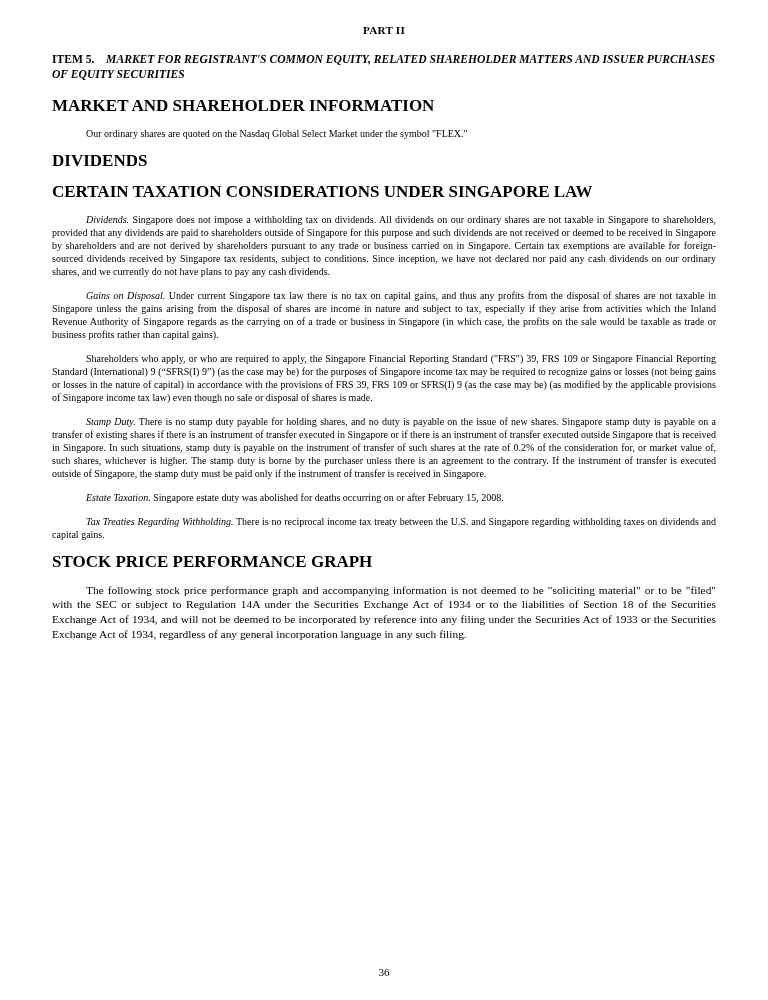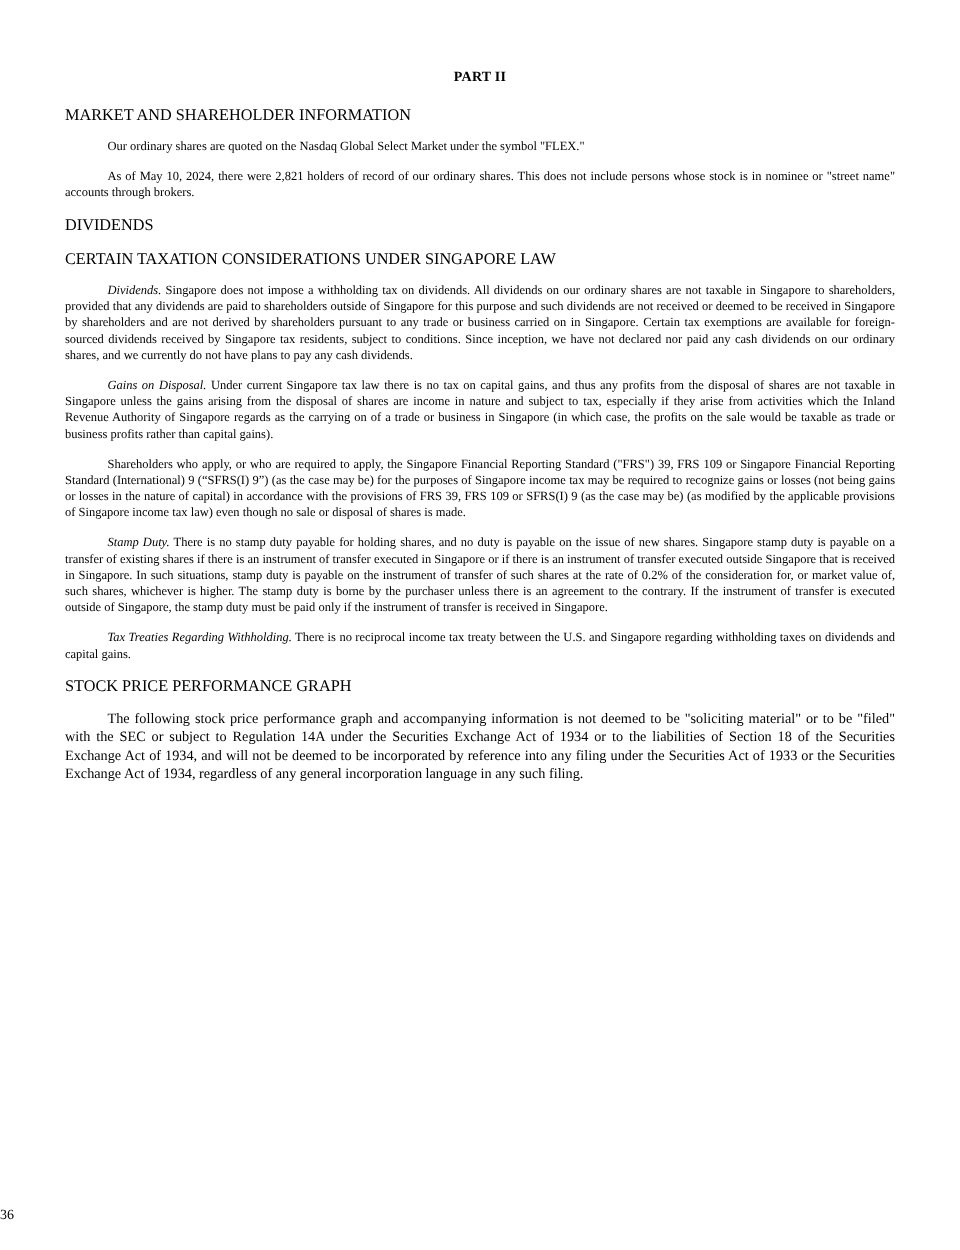--- a/index.html
+++ b/index.html
@@ -11,21 +11,21 @@
     width: 768px;
     height: 1000px;
     font-family: "Liberation Serif", serif;
     color: #000000;
   }
   .page {
     position: relative;
     width: 768px;
     height: 1000px;
     box-sizing: border-box;
-    padding: 44px 52px 0 52px;
+    padding: 12px 52px 0 52px;
   }
   .part-heading {
     text-align: center;
     font-weight: bold;
     font-size: 11.2px;
     letter-spacing: 0.2px;
     margin: 12px 0 16px 0;
   }
   .item-heading {
     font-weight: bold;
@@ -34,22 +34,22 @@
     margin: 0 0 13px 0;
     text-align: left;
   }
   .item-heading .item-label {
     font-style: normal;
   }
   .item-heading .item-title {
     font-style: italic;
   }
   .section-heading {
-    font-weight: normal;
-    font-size: 13px;
+    font-weight: bold;
+    font-size: 17px;
     margin: 0 0 11px 0;
   }
   p.body {
     font-size: 10px;
     line-height: 1.30;
     margin: 0 0 11px 0;
     text-align: justify;
     text-indent: 0;
   }
   p.body.indent {
@@ -63,35 +63,39 @@
     line-height: 1.30;
     margin: 0 0 11px 0;
     text-align: justify;
     text-indent: 34px;
   }
   .page-number {
     position: absolute;
     left: 0;
     right: 0;
     bottom: 22px;
-    text-align: left;
+    text-align: center;
     font-size: 11.2px;
   }
 </style>
 </head>
 <body>
 
 <div class="page">
 
   <div class="part-heading">PART II</div>
 
+  <div class="item-heading">
+    <span class="item-label">ITEM 5.</span>
+    &nbsp;&nbsp;
+    <span class="item-title">MARKET FOR REGISTRANT'S COMMON EQUITY, RELATED SHAREHOLDER MATTERS AND ISSUER PURCHASES OF EQUITY SECURITIES</span>
+  </div>
 
   <div class="section-heading">MARKET AND SHAREHOLDER INFORMATION</div>
   <p class="body indent">Our ordinary shares are quoted on the Nasdaq Global Select Market under the symbol "FLEX."</p>
-  <p class="body indent">As of May 10, 2024, there were 2,821 holders of record of our ordinary shares. This does not include persons whose stock is in nominee or "street name" accounts through brokers.</p>
 
   <div class="section-heading">DIVIDENDS</div>
 
   <div class="section-heading">CERTAIN TAXATION CONSIDERATIONS UNDER SINGAPORE LAW</div>
 
   <p class="body indent">
     <span class="lead-italic">Dividends.</span>
     <span> Singapore does not impose a withholding tax on dividends. All dividends on our ordinary shares are not taxable in Singapore to shareholders, provided that any dividends are paid to shareholders outside of Singapore for this purpose and such dividends are not received or deemed to be received in Singapore by shareholders and are not derived by shareholders pursuant to any trade or business carried on in Singapore. Certain tax exemptions are available for foreign-sourced dividends received by Singapore tax residents, subject to conditions. Since inception, we have not declared nor paid any cash dividends on our ordinary shares, and we currently do not have plans to pay any cash dividends.</span>
   </p>
 
@@ -100,20 +104,24 @@
     <span> Under current Singapore tax law there is no tax on capital gains, and thus any profits from the disposal of shares are not taxable in Singapore unless the gains arising from the disposal of shares are income in nature and subject to tax, especially if they arise from activities which the Inland Revenue Authority of Singapore regards as the carrying on of a trade or business in Singapore (in which case, the profits on the sale would be taxable as trade or business profits rather than capital gains).</span>
   </p>
 
   <p class="body indent">Shareholders who apply, or who are required to apply, the Singapore Financial Reporting Standard ("FRS") 39, FRS 109 or Singapore Financial Reporting Standard (International) 9 (“SFRS(I) 9”) (as the case may be) for the purposes of Singapore income tax may be required to recognize gains or losses (not being gains or losses in the nature of capital) in accordance with the provisions of FRS 39, FRS 109 or SFRS(I) 9 (as the case may be) (as modified by the applicable provisions of Singapore income tax law) even though no sale or disposal of shares is made.</p>
 
   <p class="body indent">
     <span class="lead-italic">Stamp Duty.</span>
     <span> There is no stamp duty payable for holding shares, and no duty is payable on the issue of new shares. Singapore stamp duty is payable on a transfer of existing shares if there is an instrument of transfer executed in Singapore or if there is an instrument of transfer executed outside Singapore that is received in Singapore. In such situations, stamp duty is payable on the instrument of transfer of such shares at the rate of 0.2% of the consideration for, or market value of, such shares, whichever is higher. The stamp duty is borne by the purchaser unless there is an agreement to the contrary. If the instrument of transfer is executed outside of Singapore, the stamp duty must be paid only if the instrument of transfer is received in Singapore.</span>
   </p>
 
+  <p class="body indent">
+    <span class="lead-italic">Estate Taxation.</span>
+    <span> Singapore estate duty was abolished for deaths occurring on or after February 15, 2008.</span>
+  </p>
 
   <p class="body indent">
     <span class="lead-italic">Tax Treaties Regarding Withholding.</span>
     <span> There is no reciprocal income tax treaty between the U.S. and Singapore regarding withholding taxes on dividends and capital gains.</span>
   </p>
 
   <div class="section-heading">STOCK PRICE PERFORMANCE GRAPH</div>
 
   <p class="italic-block">The following stock price performance graph and accompanying information is not deemed to be "soliciting material" or to be "filed" with the SEC or subject to Regulation 14A under the Securities Exchange Act of 1934 or to the liabilities of Section 18 of the Securities Exchange Act of 1934, and will not be deemed to be incorporated by reference into any filing under the Securities Act of 1933 or the Securities Exchange Act of 1934, regardless of any general incorporation language in any such filing.</p>
 

